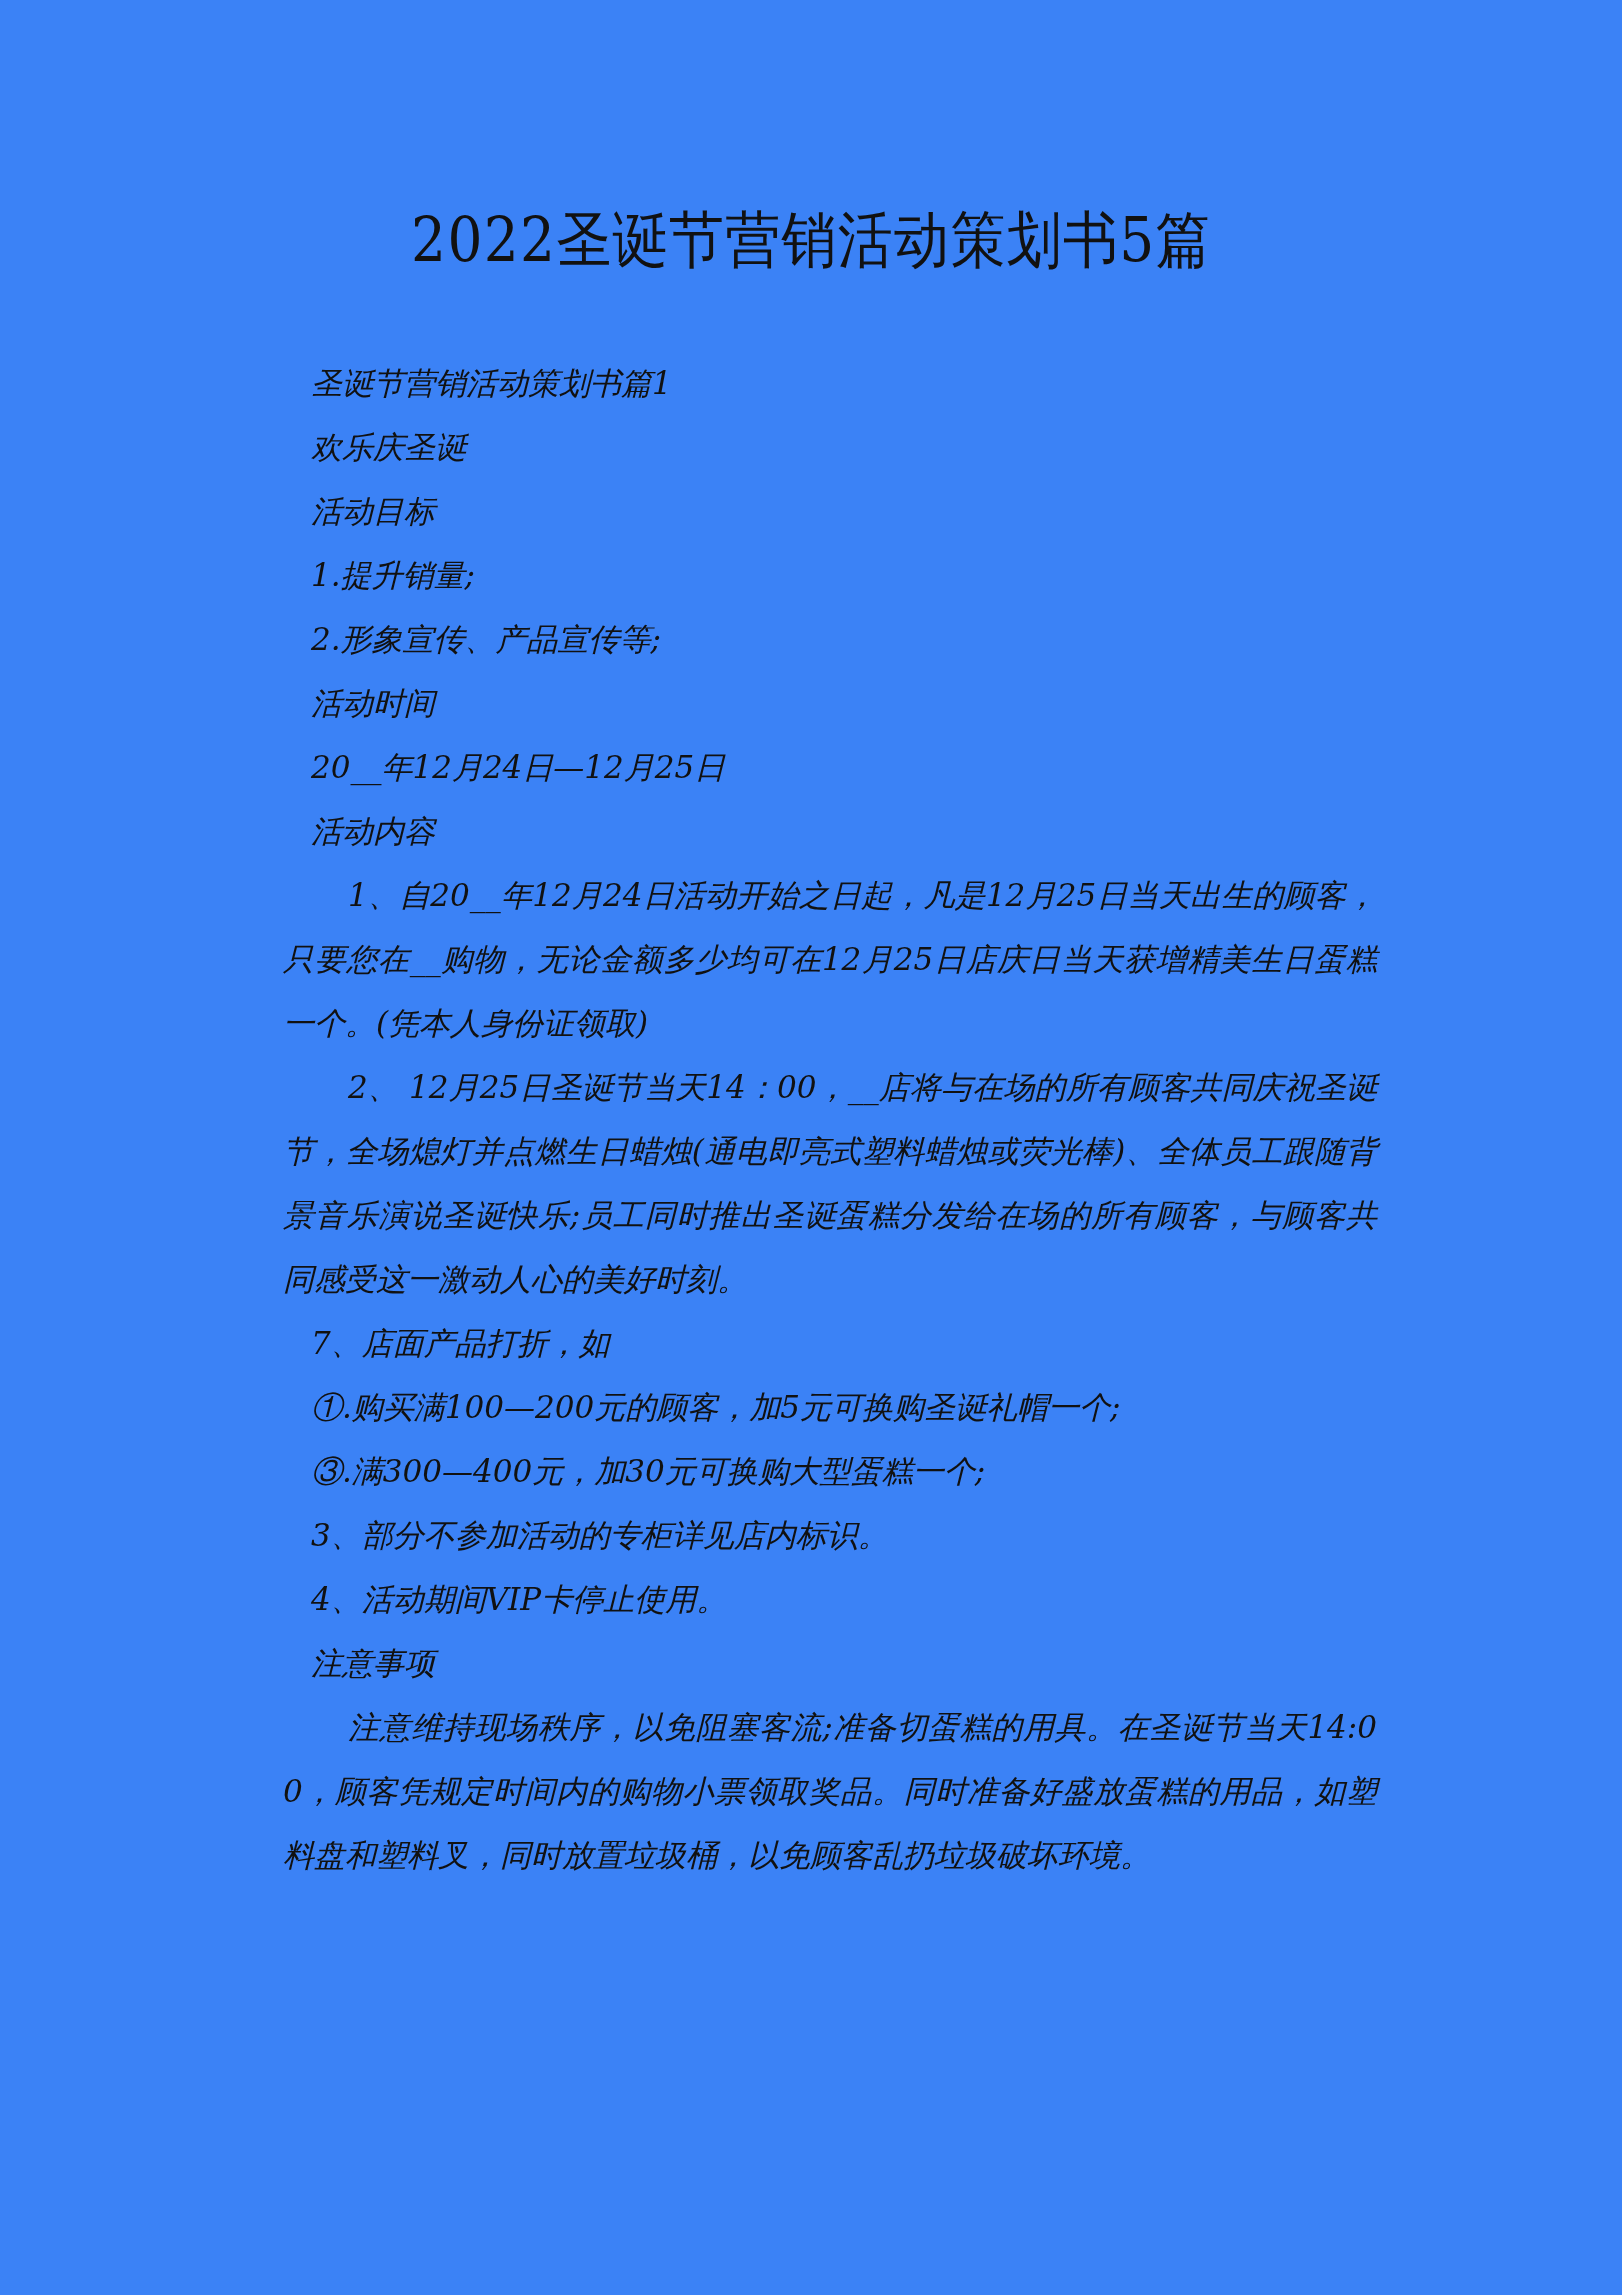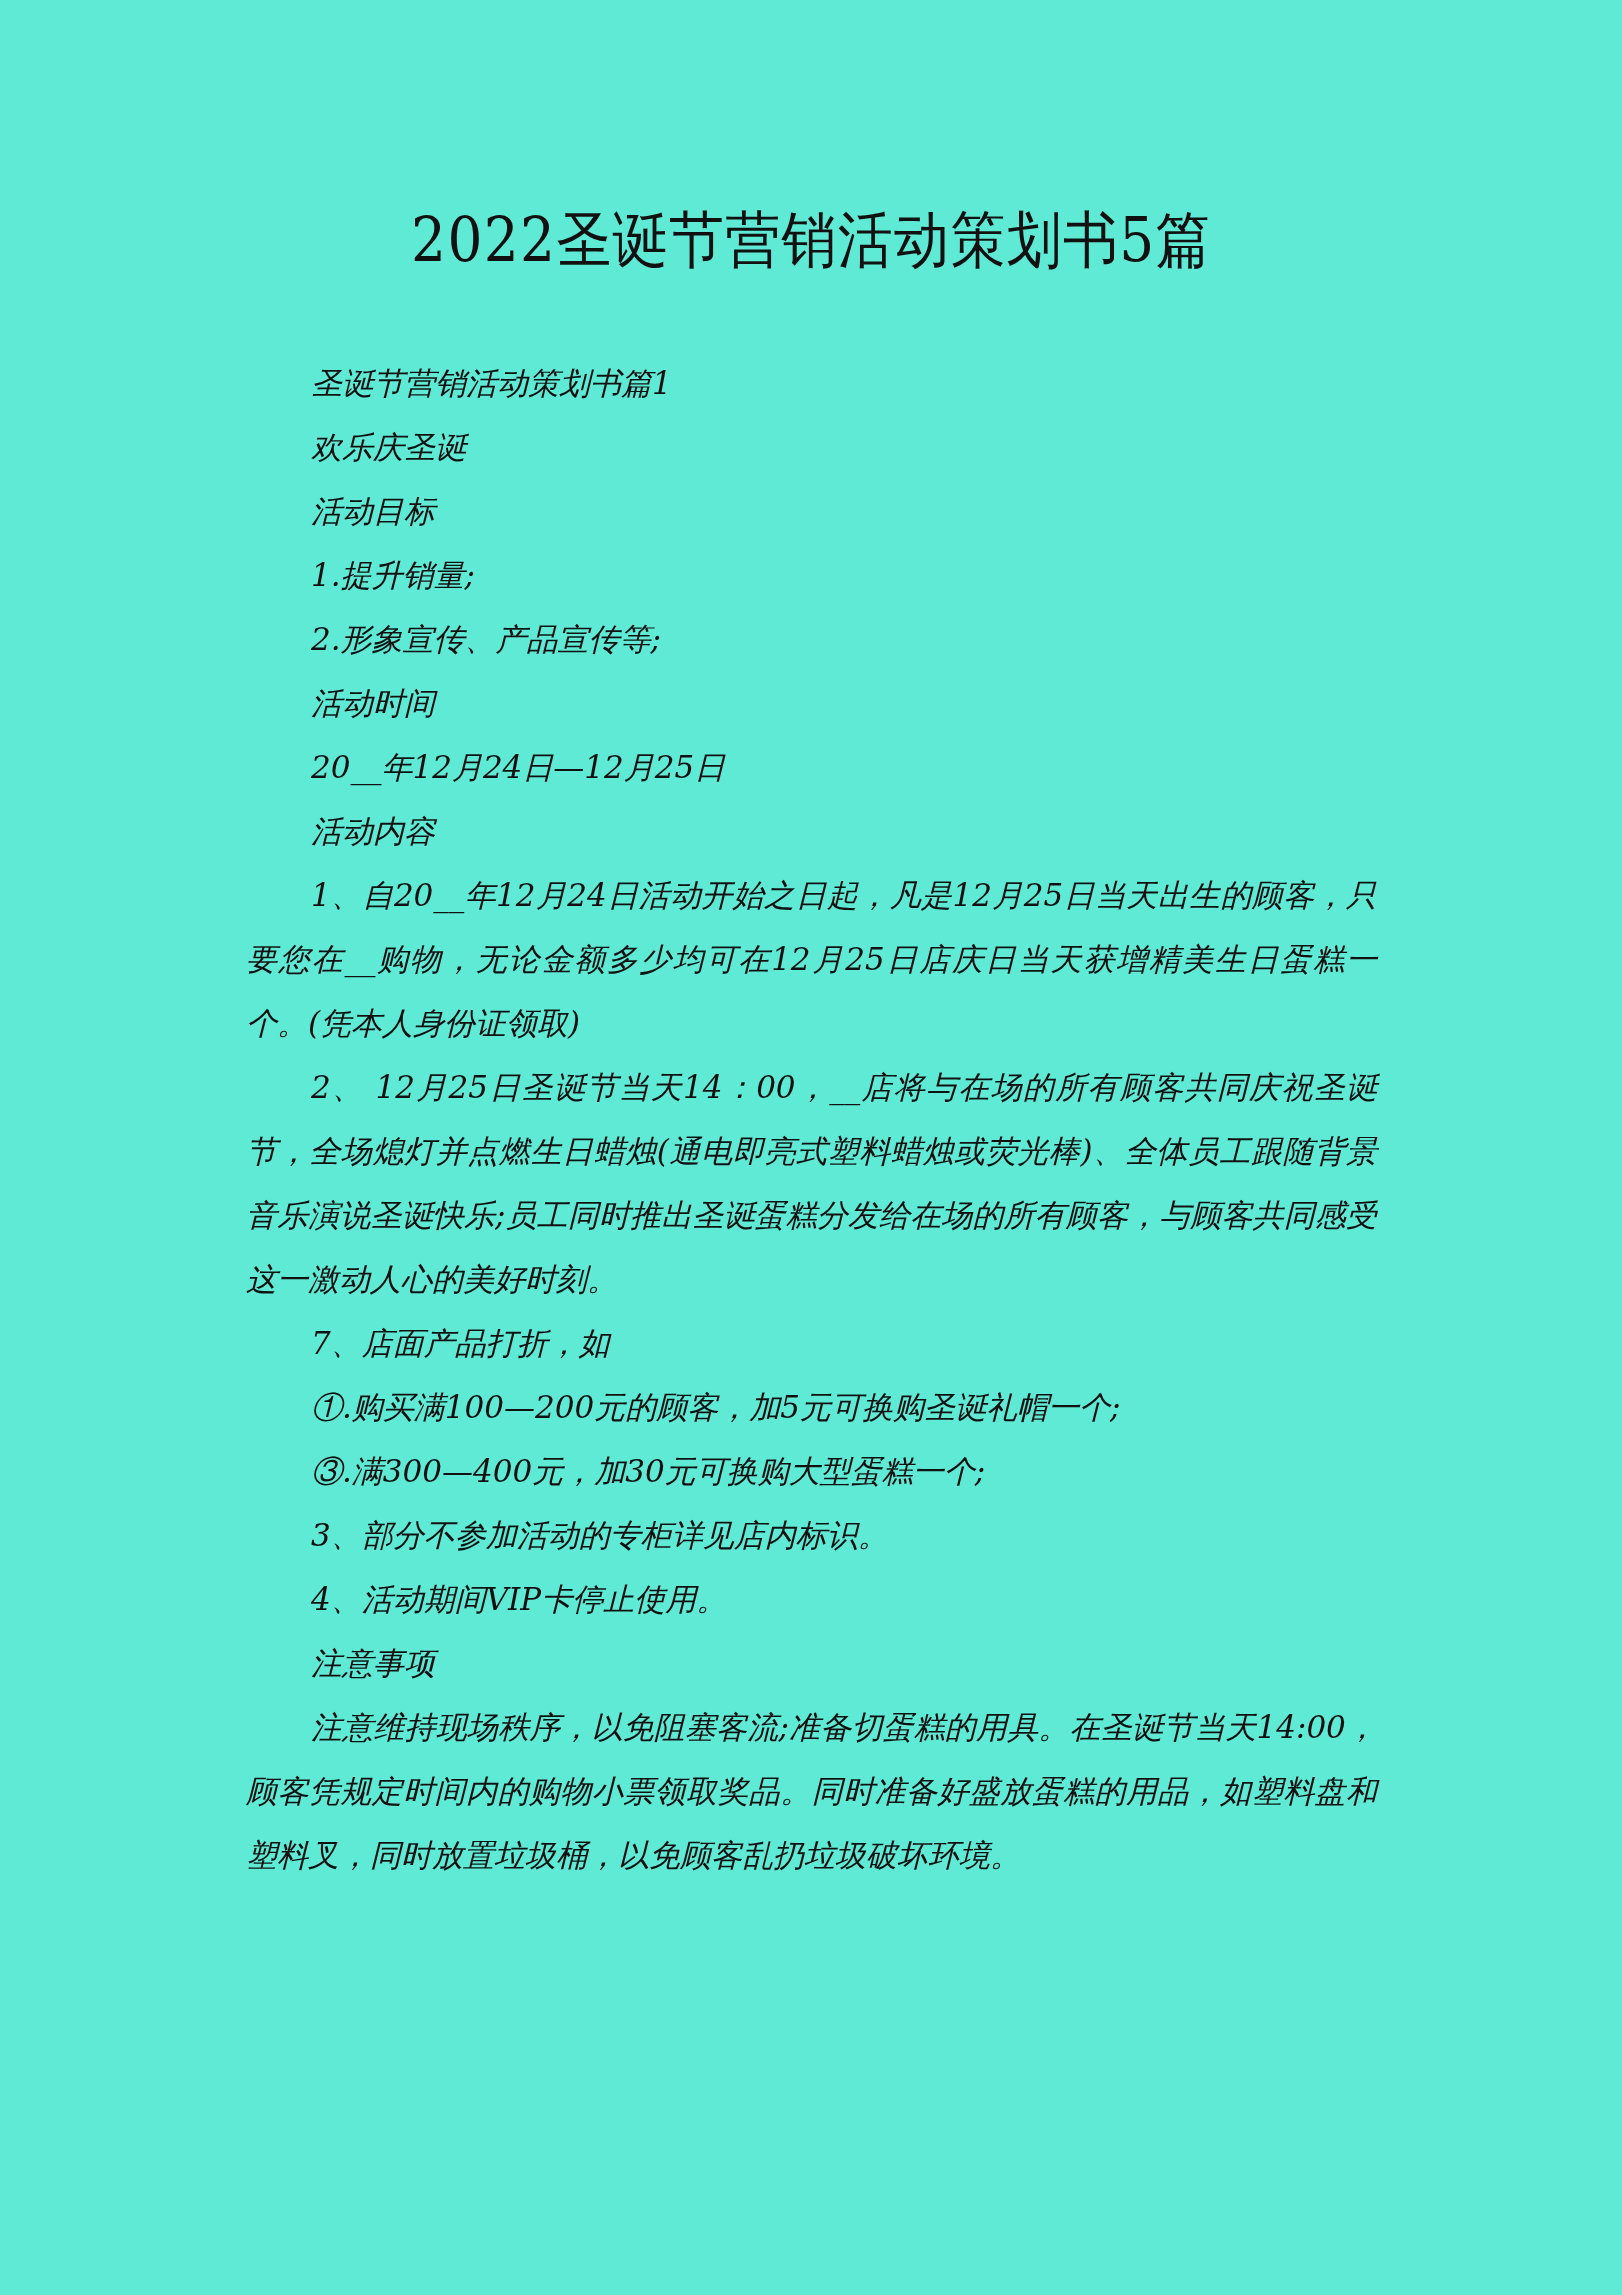--- a/index.html
+++ b/index.html
@@ -14,21 +14,21 @@
     overflow: hidden;
     color: #111111;
     font-family: "DejaVu Serif", "Liberation Serif", serif;
   }
   .page {
     position: absolute;
     left: 0;
     top: 0;
     width: 1623px;
     height: 2295px;
-    background: #5eead4;
+    background: #3b82f6;
   }
   .title {
     position: absolute;
     left: 0;
     width: 1623px;
     top: 196px;
     text-align: center;
     font-size: 55px;
     line-height: 79px;
     letter-spacing: 1.3px;
@@ -49,20 +49,21 @@
     word-break: break-all;
     text-align: justify;
     text-align-last: left;
     font-style: italic;
   }
   .p.indent {
     padding-left: 65px;
   }
   .p.first-indent {
     text-indent: 65px;
+    margin-left: 37px;
   }
 </style>
 </head>
 <body>
 
 <div class="page">
   <div class="title">2022圣诞节营销活动策划书5篇</div>
 
   <div class="body">
     <p class="p indent">圣诞节营销活动策划书篇1</p>

